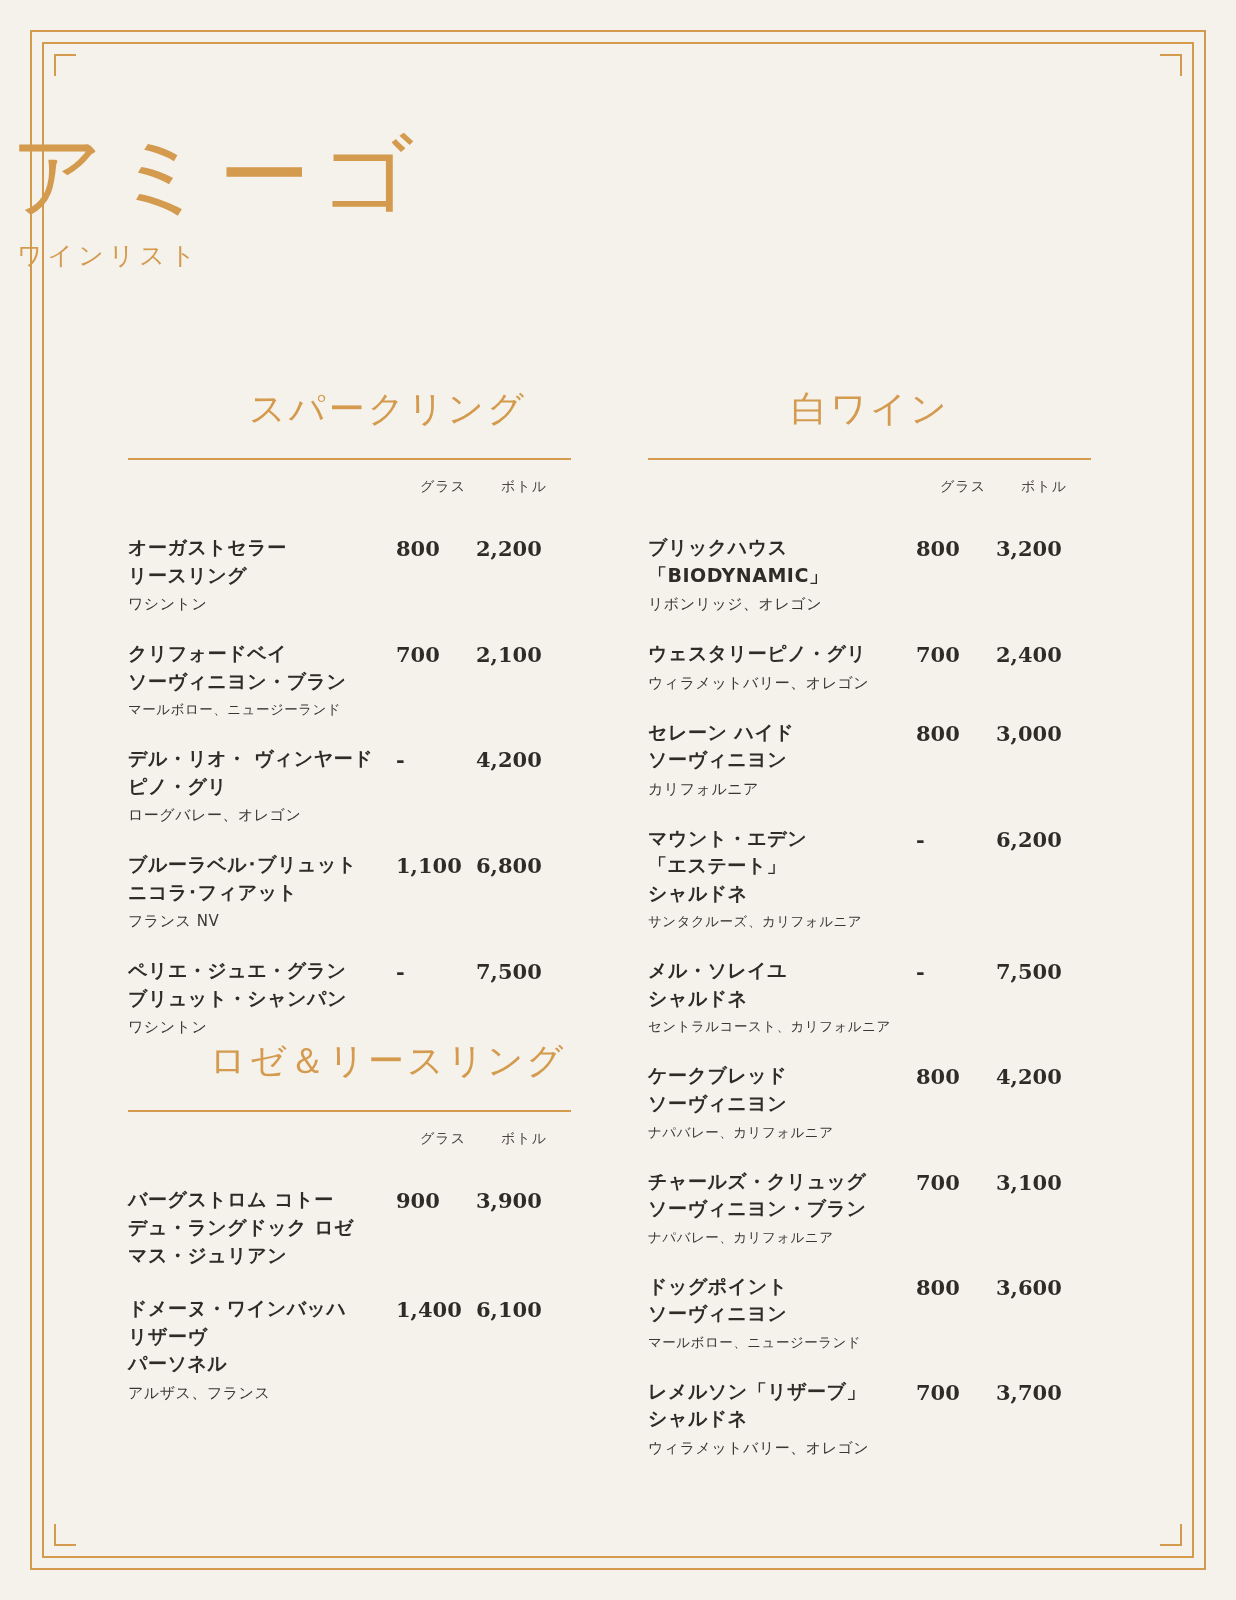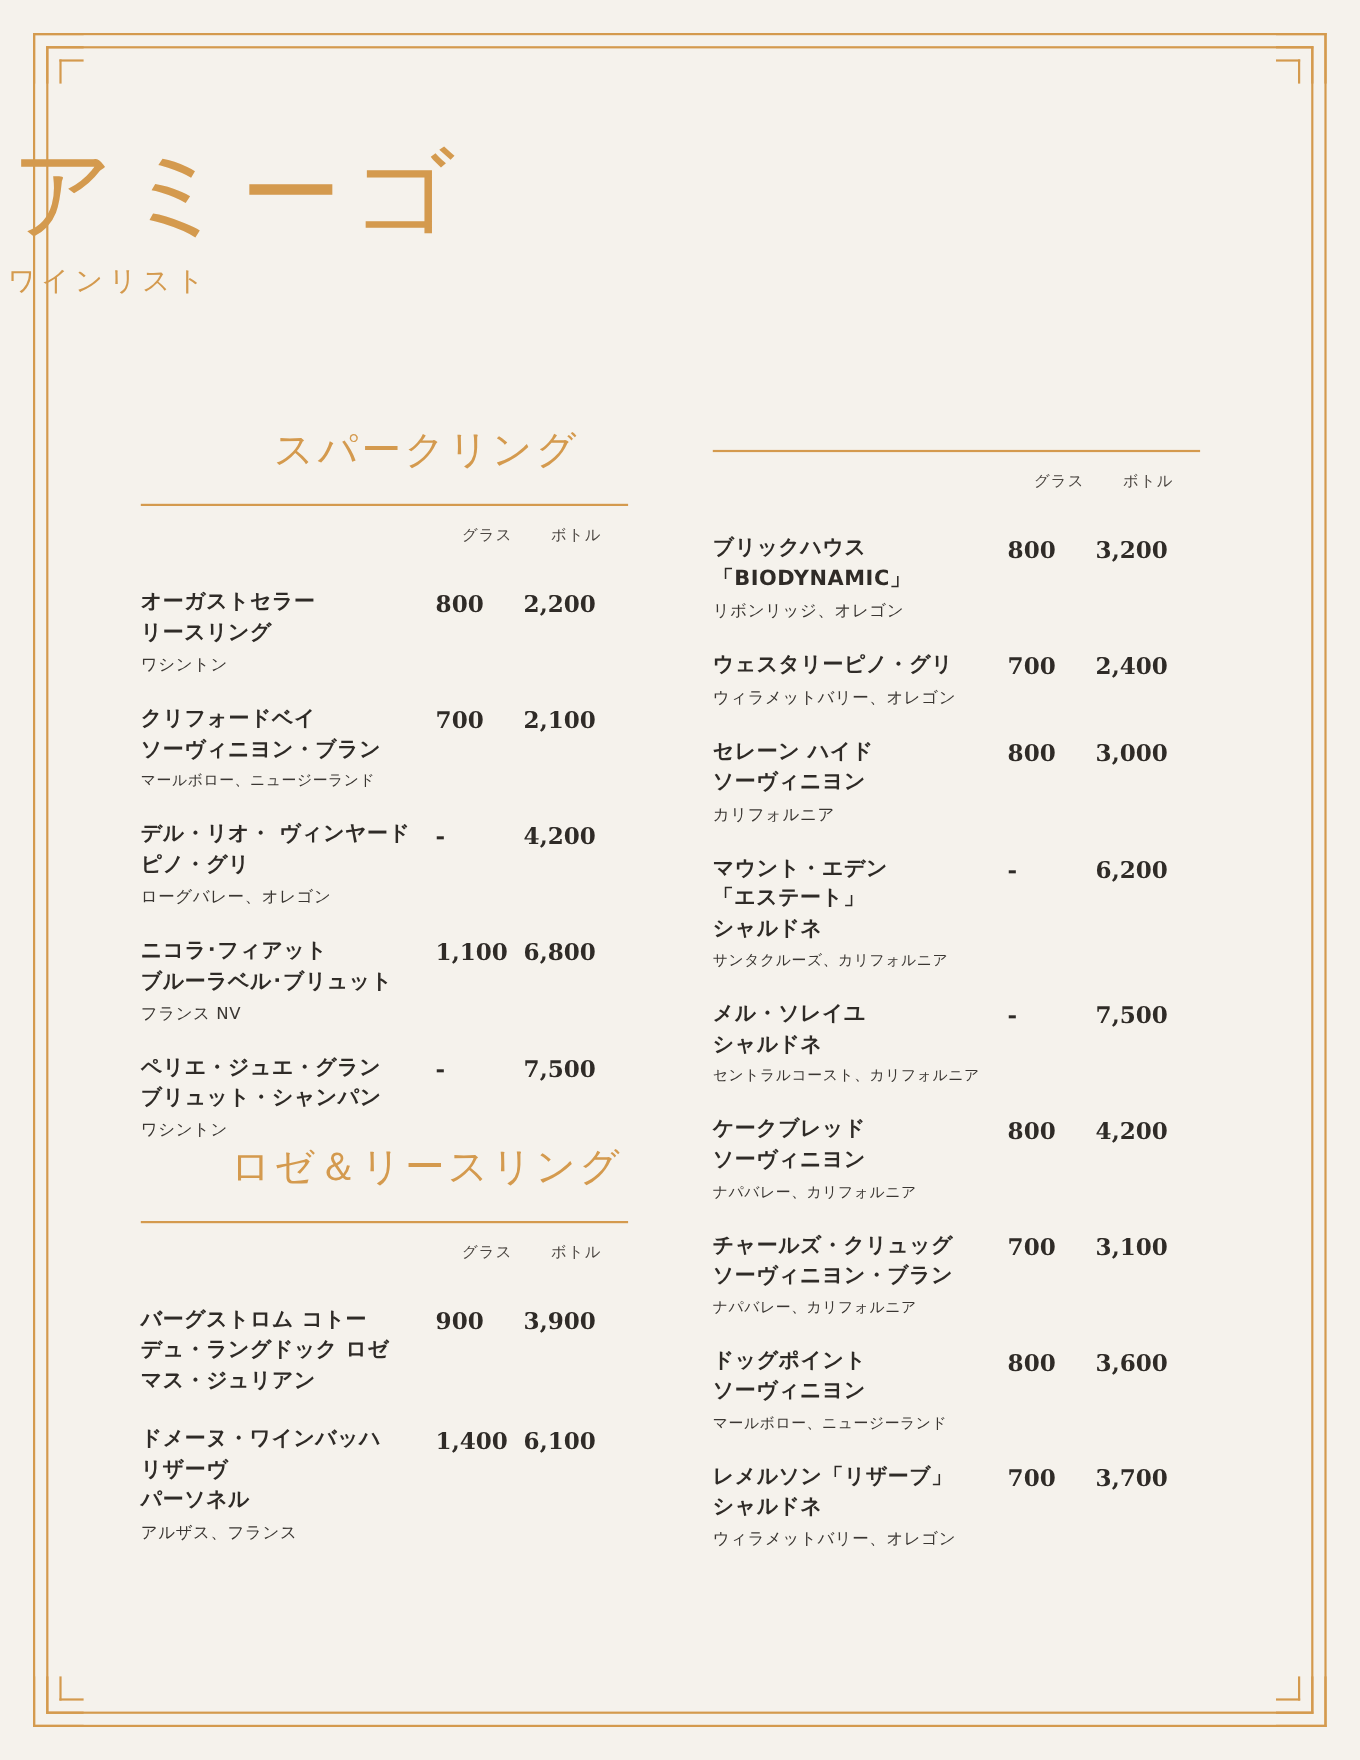--- a/index.html
+++ b/index.html
@@ -83,21 +83,21 @@
     font-weight: 400;
     margin: 0;
     padding-left: 10px;
   }
   .menu-subtitle {
     font-family: "DejaVu Sans", sans-serif;
     font-size: 25px;
     letter-spacing: 5px;
     color: #d49a4e;
     margin-top: 14px;
-    padding-left: 7px;
+    padding-left: 17px;
   }
 
   
   .columns {
     position: absolute;
     left: 0;
     top: 385px;
     width: 1236px;
     display: flex;
   }
@@ -256,22 +256,22 @@
             <div class="names">
               <div class="name">デル・リオ・ ヴィンヤード</div>
               <div class="name">ピノ・グリ</div>
               <div class="region">ローグバレー、オレゴン</div>
             </div>
             <div class="glass">-</div>
             <div class="bottle">4,200</div>
           </div>
           <div class="item">
             <div class="names">
+              <div class="name">ブルーラベル･ブリュット</div>
               <div class="name">ニコラ･フィアット</div>
-              <div class="name">ブルーラベル･ブリュット</div>
               <div class="region">フランス NV</div>
             </div>
             <div class="glass">1,100</div>
             <div class="bottle">6,800</div>
           </div>
           <div class="item">
             <div class="names">
               <div class="name">ペリエ・ジュエ・グラン</div>
               <div class="name">ブリュット・シャンパン</div>
               <div class="region">ワシントン</div>
@@ -303,20 +303,21 @@
               <div class="name">パーソネル</div>
               <div class="region">アルザス、フランス</div>
             </div>
             <div class="glass">1,400</div>
             <div class="bottle">6,100</div>
           </div>
         </div>
       </div>
     <div class="col-right" id="right-column">
         <div>
+          <div class="section-title">白ワイン</div>
           <div class="section-rule"></div>
           <div class="col-heads">
             <span class="head-glass">グラス</span>
             <span class="head-bottle">ボトル</span>
           </div>
           <div class="item">
             <div class="names">
               <div class="name">ブリックハウス</div>
               <div class="name">「BIODYNAMIC」</div>
               <div class="region">リボンリッジ、オレゴン</div>

